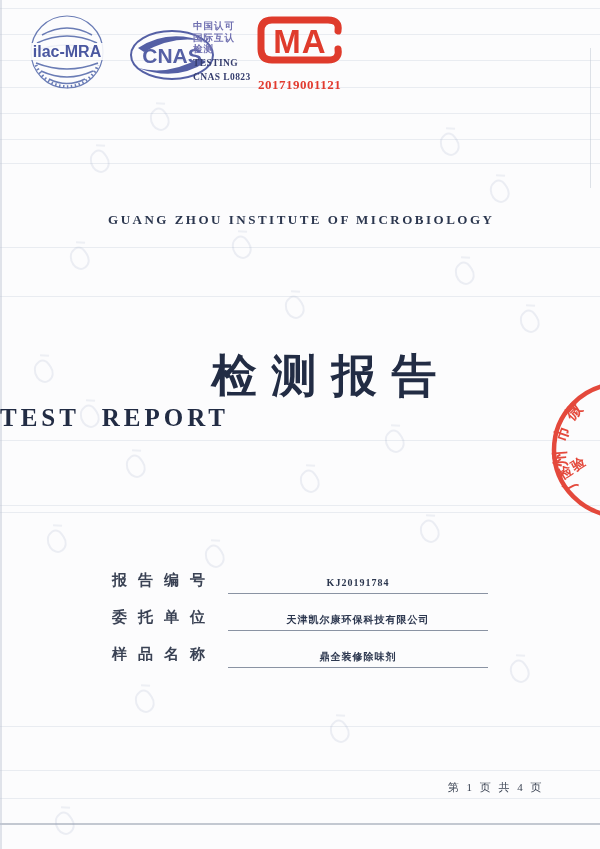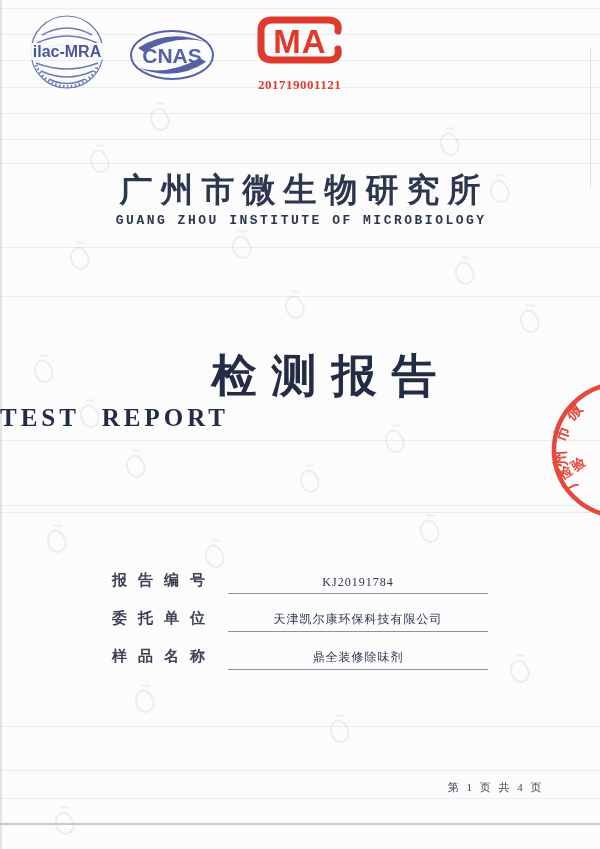--- a/index.html
+++ b/index.html
@@ -28,41 +28,41 @@
   .cert-en { font-size:9.5px; font-weight:bold; color:#353d6e; line-height:12px; letter-spacing:0.4px; margin-top:2px; }
   .cma { position:absolute; left:256px; top:15px; width:100px; }
   .cma-number { margin-top:8px; margin-left:2px; font-size:13px; font-weight:bold; color:#e23b2f; letter-spacing:0.5px; }
 
   
   .institute-cn { position:absolute; top:168px; left:0; width:100%; text-align:center;
       font-size:33px; font-weight:bold; color:#2c374f; letter-spacing:8px; }
   .institute-cn span { margin-right:-8px; }
   .institute-en { position:absolute; top:212px; left:0; width:100%; text-align:center;
       font-size:13px; font-weight:bold; color:#2c374f; letter-spacing:2.5px; }
-  .institute-en span { margin-right:-2.5px;font-family:Liberation Mono, monospace; }
+  .institute-en span { margin-right:-2.5px; }
 
   
   .report-cn { position:absolute; top:346px; left:0; width:100%; text-align:center;
       font-size:45px; font-weight:bold; color:#222c44; letter-spacing:15px;padding-left:48px; }
   .report-cn span { margin-right:-15px; }
   .report-en { position:absolute; top:404px; left:0; width:100%; text-align:left;
       font-size:25px; font-weight:bold; color:#222c44; letter-spacing:4px; word-spacing:12px; }
   .report-en span { margin-right:-4px; }
 
   
   .stamp-svg { position:absolute; left:530px; top:362px; opacity:0.92; }
 
   
   .fields { position:absolute; left:112px; top:568px; width:376px; }
   .field-row { display:flex; align-items:flex-end; margin-bottom:11px; }
   .field-label { flex:none; width:106px; font-size:15px; font-weight:bold; color:#3a4254;
       letter-spacing:11px; white-space:nowrap; padding-bottom:4px; }
   .field-value-wrap { flex:1; margin-left:10px; border-bottom:1px solid #8a93a3;
       text-align:center; padding:4px 0 3px 0; min-height:26px; }
-  .field-value { font-size:12px; color:#2c374f; letter-spacing:1px; }
+  .field-value { font-size:10px; color:#2c374f; letter-spacing:1px;font-weight:bold; }
 
   
   .page-num { position:absolute; top:780px; right:56px; font-size:11px; color:#3c4454; letter-spacing:2.5px; }
 </style>
 </head>
 <body>
 
 <div class="page">
 
   <div class="scanline" style="top:8px"></div>
@@ -123,33 +123,37 @@
       <text x="39" y="44" text-anchor="middle" font-family="Liberation Sans, DejaVu Sans, sans-serif" font-size="16" font-weight="bold" fill="#4a57a0">ilac-MRA</text>
     </svg>
 
     <svg class="cnas-svg" width="92" height="58" viewBox="0 0 92 58">
       <ellipse cx="46" cy="29" rx="41" ry="24" fill="none" stroke="#5560a5" stroke-width="2"></ellipse>
       <path d="M12,22 Q42,2 80,16 Q50,8 18,26 Z" fill="#5560a5"></path>
       <path d="M80,36 Q50,56 12,42 Q42,50 74,32 Z" fill="#5560a5"></path>
       <text x="46" y="37" text-anchor="middle" font-family="Liberation Sans, DejaVu Sans, sans-serif" font-size="21" font-weight="bold" fill="#5560a5">CNAS</text>
     </svg>
 
+    <div class="cert-text">
+      <div class="cert-cn">中国认可</div>
+      <div class="cert-cn">国际互认</div>
+      <div class="cert-cn">检测</div>
+      <div class="cert-en">TESTING</div>
+      <div class="cert-en">CNAS L0823</div>
+    </div>
 
     <div class="cma">
       <svg width="92" height="50" viewBox="0 0 92 50">
         <path d="M82,16 Q84,5 72,5 L16,5 Q5,5 5,16 L5,34 Q5,45 16,45 L72,45 Q84,45 82,34" fill="none" stroke="#df3b2c" stroke-width="7" stroke-linecap="round"></path>
         <text x="44" y="38" text-anchor="middle" font-family="Liberation Sans, DejaVu Sans, sans-serif" font-size="33" font-weight="bold" fill="#df3b2c" letter-spacing="1">MA</text>
       </svg>
       <div class="cma-number">201719001121</div>
     </div>
   </div>
 
-  <div class="institute-cn">
-    <span>广州市微生物研究所</span>
-  </div>
   <div class="institute-en">
     <span>GUANG ZHOU INSTITUTE OF MICROBIOLOGY</span>
   </div>
 
   <div class="report-cn">
     <span>检测报告</span>
   </div>
   <div class="report-en">
     <span>TEST REPORT</span>
   </div>

